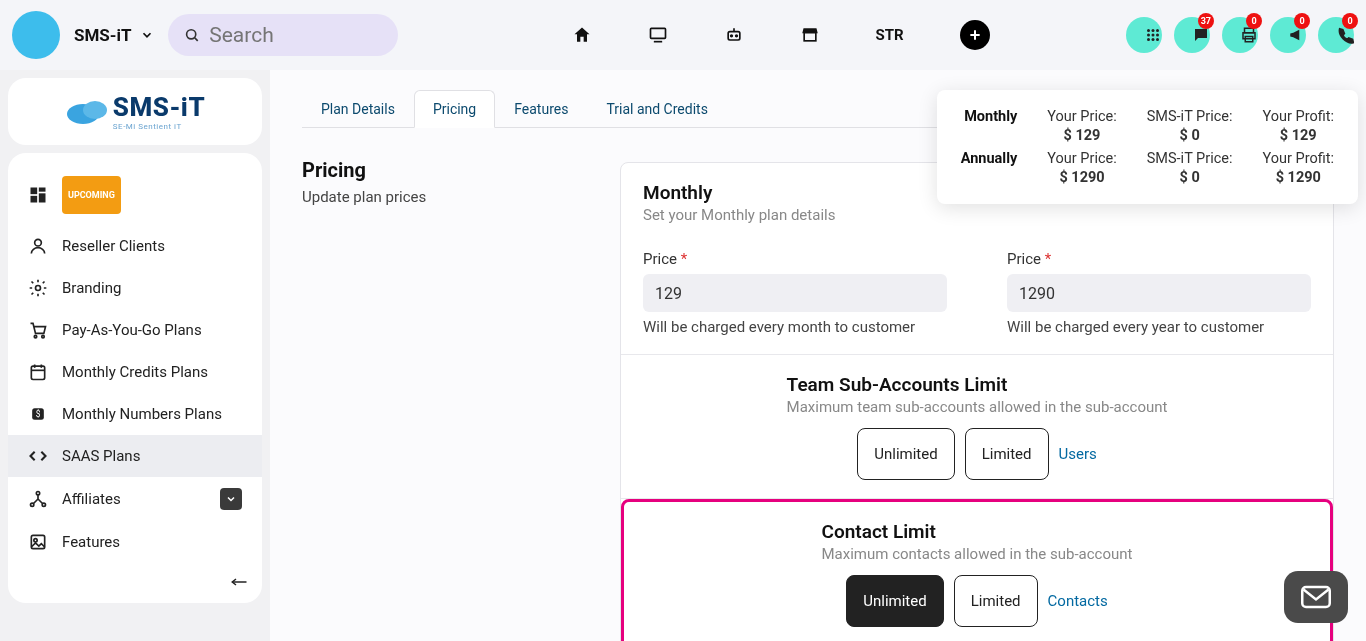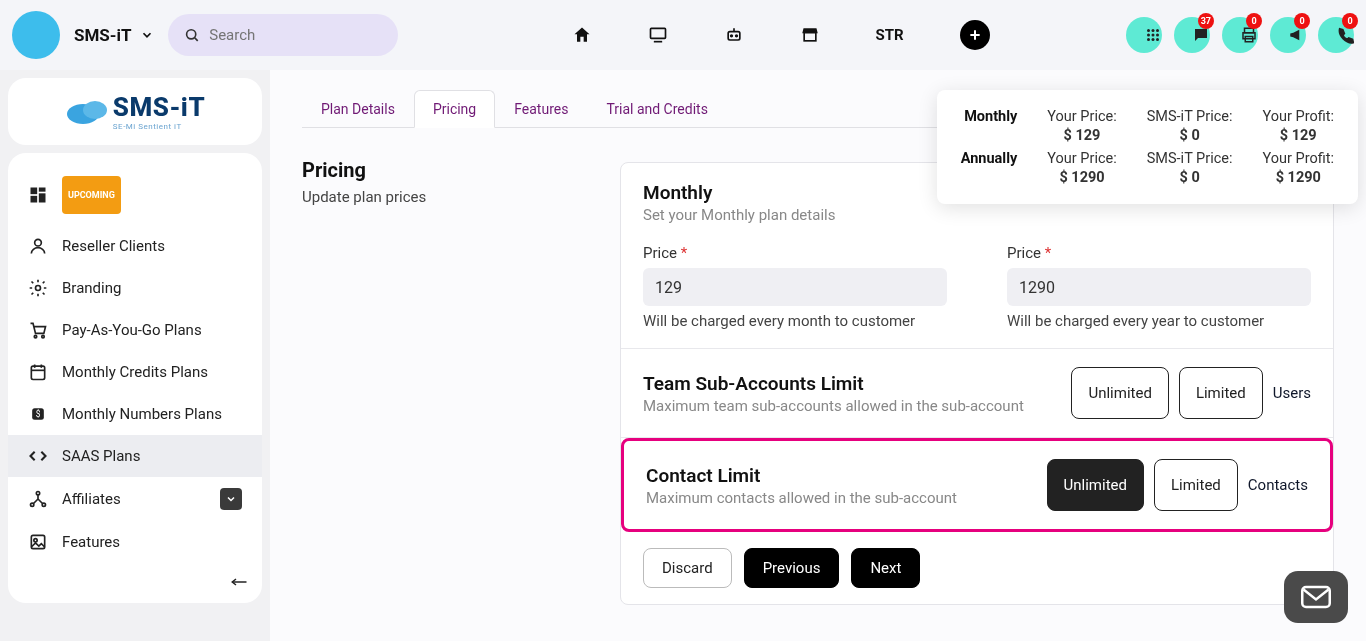--- a/index.html
+++ b/index.html
@@ -5,21 +5,21 @@
 * { margin: 0; padding: 0; box-sizing: border-box; font-family: -apple-system, BlinkMacSystemFont, "Segoe UI", Roboto, sans-serif; }
 body { background: #f4f5f9; width: 1366px; height: 641px; overflow: hidden; position: relative; }
 
 
 .topbar { height: 70px; background: #f4f5f9; display: flex; align-items: center; padding: 0 12px; gap: 14px; }
 .avatar-circle { width: 48px; height: 48px; border-radius: 50%; background: #3dbdec; flex-shrink: 0; }
 .brand-toggle { display: flex; align-items: center; gap: 8px; font-weight: 700; font-size: 17px; color: #111; cursor: pointer; }
 .brand-toggle svg { width: 14px; height: 14px; }
 .search-wrap { background: #e6e1f7; border-radius: 24px; height: 42px; width: 230px; display: flex; align-items: center; padding: 0 16px; gap: 10px; }
 .search-wrap svg { width: 18px; height: 18px; color: #333; }
-.search-wrap input { border: none; background: transparent; outline: none; font-size: 15px; color: #666; width: 100%; }
+.search-wrap input { border: none; background: transparent; outline: none; font-size: 21px; color: #666; width: 100%; }
 .top-center { display: flex; align-items: center; gap: 56px; margin-left: 160px; }
 .top-center .ic { color: #111; display: flex; align-items: center; justify-content: center; cursor: pointer; }
 .top-center .ic svg { width: 20px; height: 20px; }
 .str-label { font-weight: 700; font-size: 15px; color: #111; cursor: pointer; }
 .add-btn { width: 30px; height: 30px; border-radius: 50%; background: #000; display: flex; align-items: center; justify-content: center; cursor: pointer; }
 .add-btn svg { width: 16px; height: 16px; color: #fff; }
 .top-right { margin-left: auto; display: flex; align-items: center; gap: 12px; }
 .circ-btn { width: 36px; height: 36px; border-radius: 50%; background: #5eead4; display: flex; align-items: center; justify-content: flex-end; cursor: pointer; position: relative; }
 .circ-btn svg { width: 18px; height: 18px; color: #222; }
 .badge { position: absolute; top: -4px; right: -4px; background: #e11; color: #fff; font-size: 9px; font-weight: 700; border-radius: 8px; min-width: 16px; height: 16px; display: flex; align-items: center; justify-content: center; padding: 0 3px; }
@@ -36,53 +36,53 @@
 .nav-item.active { background: #ecedf1; border-radius: 0; }
 .badge-upcoming { background: #f39c12; color: #fff; font-size: 9px; font-weight: 700; padding: 14px 6px; border-radius: 4px; }
 .nav-collapse { width: 22px; height: 22px; background: #3a3a3a; border-radius: 4px; display: flex; align-items: center; justify-content: center; margin-left: auto; }
 .nav-collapse svg { width: 12px; height: 12px; color: #fff; }
 .collapse-handle { position: absolute; right: 14px; bottom: 10px; cursor: pointer; }
 .collapse-handle svg { width: 18px; height: 14px; color: #222; }
 
 
 .main { position: absolute; left: 270px; top: 70px; right: 0; bottom: 0; background: #fbfbfd; padding: 20px 32px; overflow: hidden; }
 .tabs { display: flex; border-bottom: 1px solid #e0e0e4; }
-.tab { padding: 10px 18px; font-size: 14px; color: #701a75; cursor: pointer; border: 1px solid transparent; border-bottom: none; }
+.tab { padding: 10px 18px; font-size: 14px; color: #0c4a6e; cursor: pointer; border: 1px solid transparent; border-bottom: none; }
 .tab.active { border: 1px solid #e0e0e4; border-bottom: 1px solid #fff; margin-bottom: -1px; background: #fff; border-radius: 6px 6px 0 0; }
 
 .pricing-header { margin-top: 30px; }
 .pricing-header h2 { font-size: 20px; font-weight: 700; color: #111; margin-bottom: 6px; }
 .pricing-header p { font-size: 15px; color: #444; }
 
 
 .summary { position: absolute; top: 20px; right: 8px; background: #fff; border-radius: 8px; box-shadow: 0 4px 20px rgba(0,0,0,0.12); padding: 18px 24px; display: grid; grid-template-columns: auto auto auto auto; gap: 6px 30px; font-size: 14.5px; z-index: 10; }
 .summary .lbl { font-weight: 700; color: #111; text-align: right; }
 .summary .cell { text-align: center; color: #333; }
 .summary .cell .title { display:block; }
 .summary .cell .val { font-weight: 700; display:block; margin-top: 2px; }
 
 
 .panel { position: absolute; left: 350px; top: 92px; right: 32px; border: 1px solid #e4e4e9; border-radius: 8px; background: #fff; }
 .panel-sec { padding: 18px 22px; border-bottom: 1px solid #e8e8ec; }
 .panel-sec:last-child { border-bottom: none; }
 .sec-title { font-size: 19px; font-weight: 600; color: #111; }
 .sec-sub { font-size: 15px; color: #888; margin-top: 2px; }
-.price-row { display: flex; gap: 60px; margin-top: 19px; }
+.price-row { display: flex; gap: 60px; margin-top: 25px; }
 .price-col { flex: 1; }
 .price-col label { font-size: 15px; color: #333; }
 .req { color: #d33; }
 .price-input { background: #efeff3; border: none; border-radius: 6px; width: 100%; height: 38px; padding: 0 12px; font-size: 16px; margin-top: 6px; color: #333; }
 .price-note { font-size: 15px; color: #444; margin-top: 6px; }
 
-.limit-row { display: flex; align-items: center; justify-content: space-between; gap: 12px; }
+.limit-row { display: flex; align-items: center; justify-content: space-between; gap: 12px; flex-direction: column; }
 .limit-left { flex: 1; }
 .limit-btns { display: flex; align-items: center; gap: 10px; }
 .lbtn { border: 1.5px solid #222; background: #fff; border-radius: 8px; padding: 16px 16px; font-size: 15px; cursor: pointer; color: #222; }
 .lbtn.dark { background: #222; color: #fff; border-color: #222; }
-.suffix { font-size: 15px; color: #0f172a; }
+.suffix { font-size: 15px; color: #0369a1; }
 
 .highlight { border: 3px solid #e6007e; border-radius: 8px; }
 
 .actions { padding: 16px 22px; display: flex; gap: 12px; }
 .btn { border-radius: 8px; padding: 10px 18px; font-size: 15px; cursor: pointer; }
 .btn-outline { background: #fff; border: 1.5px solid #bbb; color: #222; }
 .btn-dark { background: #000; border: 1.5px solid #000; color: #fff; }
 
 
 .float-btn { position: absolute; right: 18px; bottom: 18px; width: 64px; height: 52px; background: #4a4a4a; border-radius: 14px; display: flex; align-items: center; justify-content: center; cursor: pointer; }

